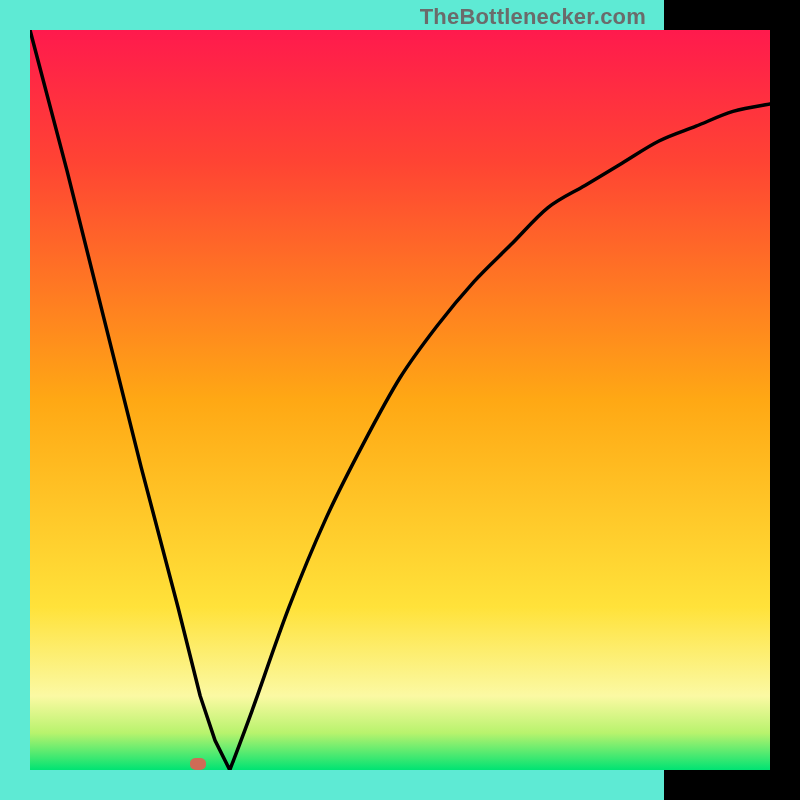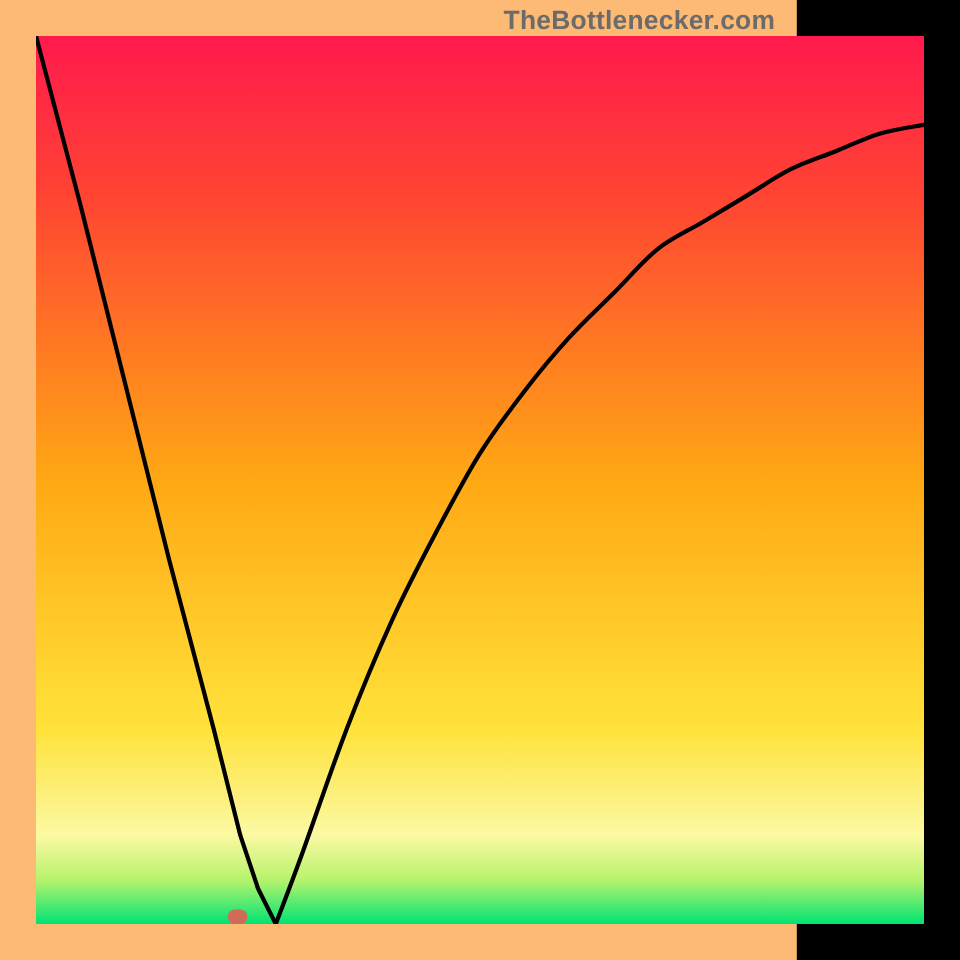--- a/index.html
+++ b/index.html
@@ -7,21 +7,21 @@
   padding: 0;
   width: 800px;
   height: 800px;
   background: #000;
   font-family: Arial, Helvetica, sans-serif;
   overflow: hidden;
 }
 .outer {
   width: 664px;
   height: 800px;
-  background: #fdba74;
+  background: #5eead4;
   position: relative;
   box-sizing: border-box;
 }
 .attribution {
   position: absolute;
   top: 4px;
   right: 18px;
   color: #6b6b6b;
   font-size: 22px;
   font-weight: bold;

